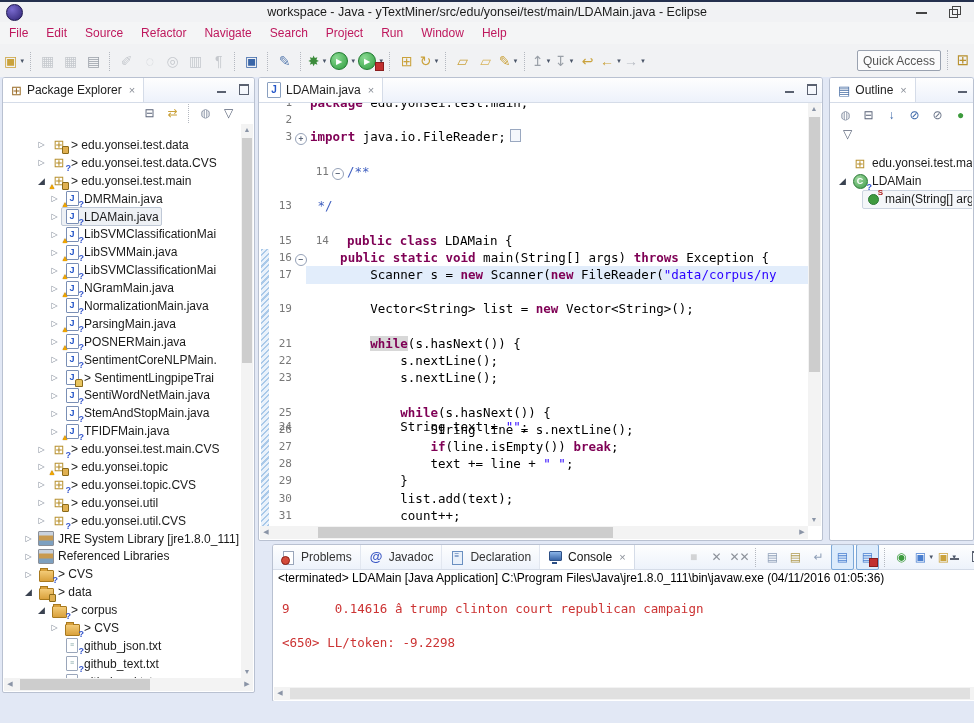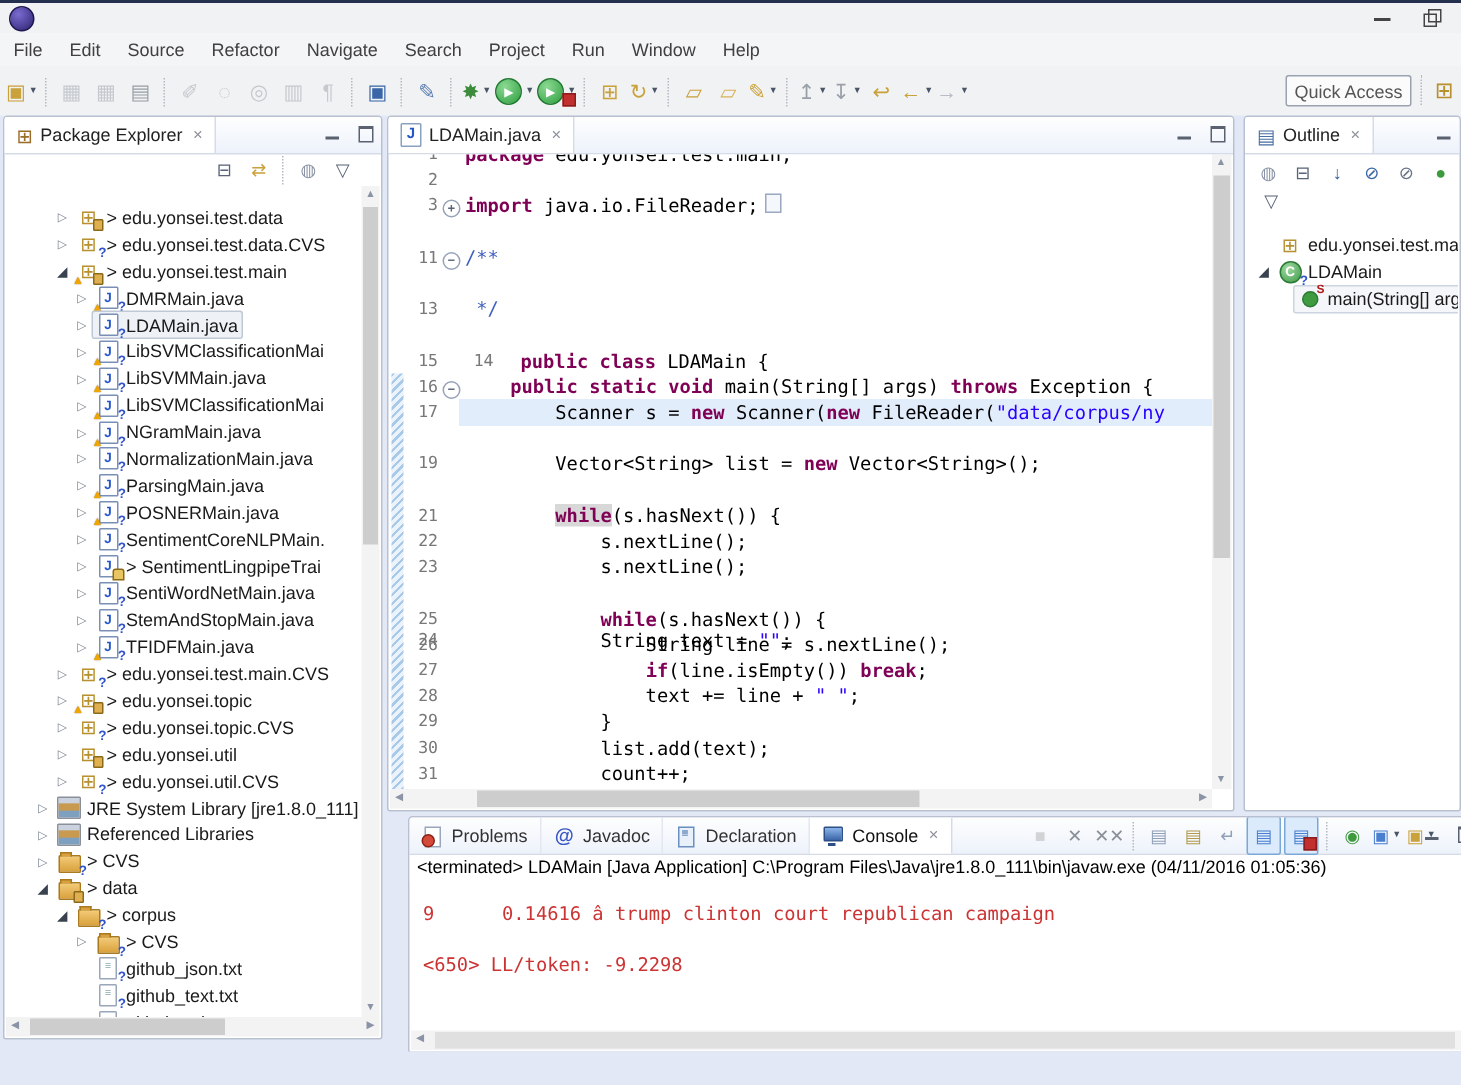--- a/index.html
+++ b/index.html
@@ -11,21 +11,21 @@
   .titlebar{position:absolute;left:0;top:2px;width:974px;height:20px;background:#f1f2f4;}
   .app-logo{position:absolute;left:6px;top:2px;width:15px;height:15px;border-radius:50%;
             background:radial-gradient(circle at 35% 30%,#7a6bd0,#2d2270);border:1px solid #1d1650;}
   .title-text{position:absolute;left:0;right:0;top:3px;text-align:center;font-size:12.5px;color:#1a1a1a;}
   .wbtns{position:absolute;right:14px;top:4px;display:flex;gap:22px;}
   .wbtn{width:11px;height:11px;position:relative;cursor:default;}
   .wbtn.min::before{content:"";position:absolute;left:0;right:0;top:6px;height:1.5px;background:#444;}
   .wbtn.restore::before{content:"";position:absolute;left:0;top:3px;width:7px;height:7px;border:1px solid #444;background:#f1f2f4;}
   .wbtn.restore::after{content:"";position:absolute;left:3px;top:0px;width:7px;height:7px;border:1px solid #444;}
   .menubar{position:absolute;left:0;top:22px;width:974px;height:22px;background:#f4f5f6;}
-  .menu-item{display:inline-block;line-height:22px;padding:0 9px;color:#404040;}
+  .menu-item{display:inline-block;line-height:22px;padding:0 9px;color:#be185d;}
   .toolbar{position:absolute;left:0;top:44px;width:974px;height:33px;background:#f1f2f4;border-bottom:1px solid #d4daе6;}
   .maintb{position:absolute;top:48px;left:3px;height:26px;display:flex;align-items:center;}
   .tbico{position:relative;display:inline-flex;align-items:center;justify-content:center;
          min-width:21px;height:24px;font-size:14px;border-radius:2px;margin:0 1px;}
   .tbico .g{line-height:1;}
   .tbico.dis{opacity:.5;}
   .tbico.tog{background:#dcebfb;border:1px solid #7ba7d7;}
   .ddv{font-size:6px;color:#4a5568;margin-left:2px;}
   .tsep{display:inline-block;width:1px;height:19px;border-left:1px dotted #b4b8c0;margin:0 4px;}
   .runc{width:16px;height:16px;border-radius:50%;border:1px solid #1f7a2f;color:#fff;font-size:8px;
@@ -132,20 +132,21 @@
   
   .statusbar{position:absolute;left:0;top:701px;width:974px;height:22px;background:#e2e8f5;}
 </style>
 </head>
 <body>
 
 <div class="top-edge"></div>
 
 <div class="titlebar">
   <span class="app-logo"></span>
+  <div class="title-text">workspace - Java - yTextMiner/src/edu/yonsei/test/main/LDAMain.java - Eclipse</div>
   <div class="wbtns">
     <span class="wbtn min"></span>
     <span class="wbtn restore"></span>
   </div>
 </div>
 
 <div class="menubar" id="menubar"><span class="menu-item">File</span><span class="menu-item">Edit</span><span class="menu-item">Source</span><span class="menu-item">Refactor</span><span class="menu-item">Navigate</span><span class="menu-item">Search</span><span class="menu-item">Project</span><span class="menu-item">Run</span><span class="menu-item">Window</span><span class="menu-item">Help</span></div>
 
 <div class="toolbar"></div>
 <div class="maintb" id="maintb">
@@ -623,21 +624,21 @@
       </div>
       <div class="code-line" style="top: 8.2px;">
         <span class="ln-num">2</span>
         <span class="ln-code"></span>
       </div>
       <div class="code-line" style="top: 25.4px;">
         <span class="ln-num">3</span>
         <span class="ln-fold"><span class="fold-ic">+</span></span>
         <span class="ln-code"><span class="tk-k">import </span><span class="tk-p">java.io.FileReader;</span><span class="cbox"></span></span>
       </div>
-      <div class="code-line" style="top: 59.8px;">
+      <div class="code-line" style="top: 59.8px; margin-left: 37px;">
         <span class="ln-num">11</span>
         <span class="ln-fold"><span class="fold-ic">−</span></span>
         <span class="ln-code"><span class="tk-c">/**</span></span>
       </div>
       <div class="code-line" style="top: 94.2px;">
         <span class="ln-num">13</span>
         <span class="ln-code"><span class="tk-c"> */</span></span>
       </div>
       <div class="code-line" style="top: 129px; margin-left: 37px;">
         <span class="ln-num">14</span>

